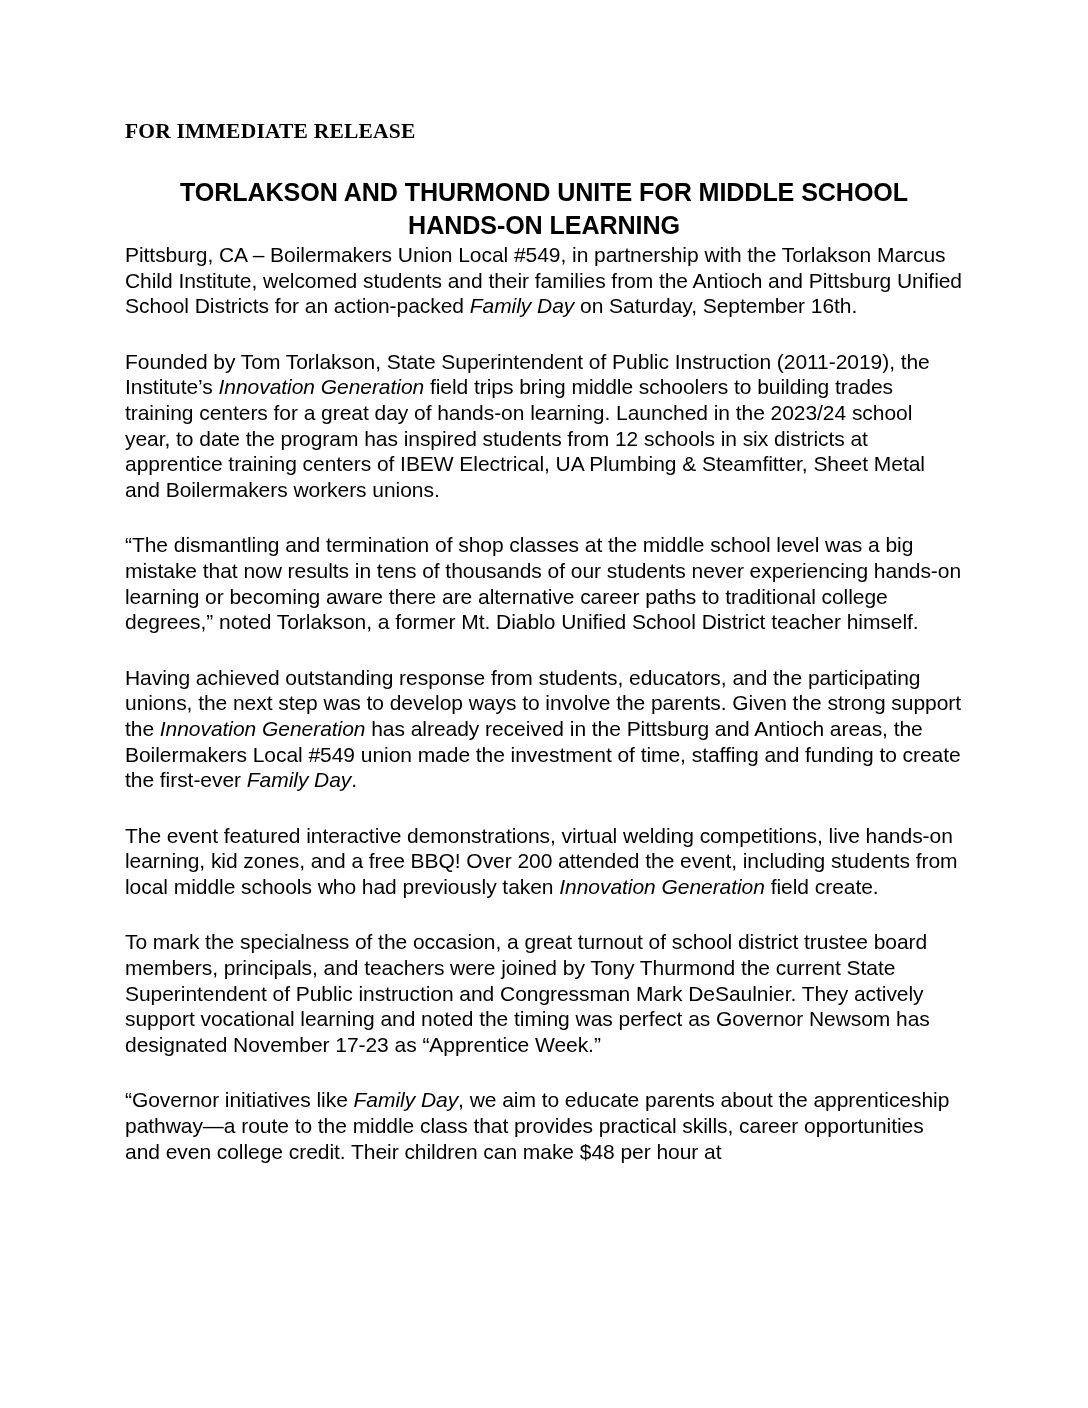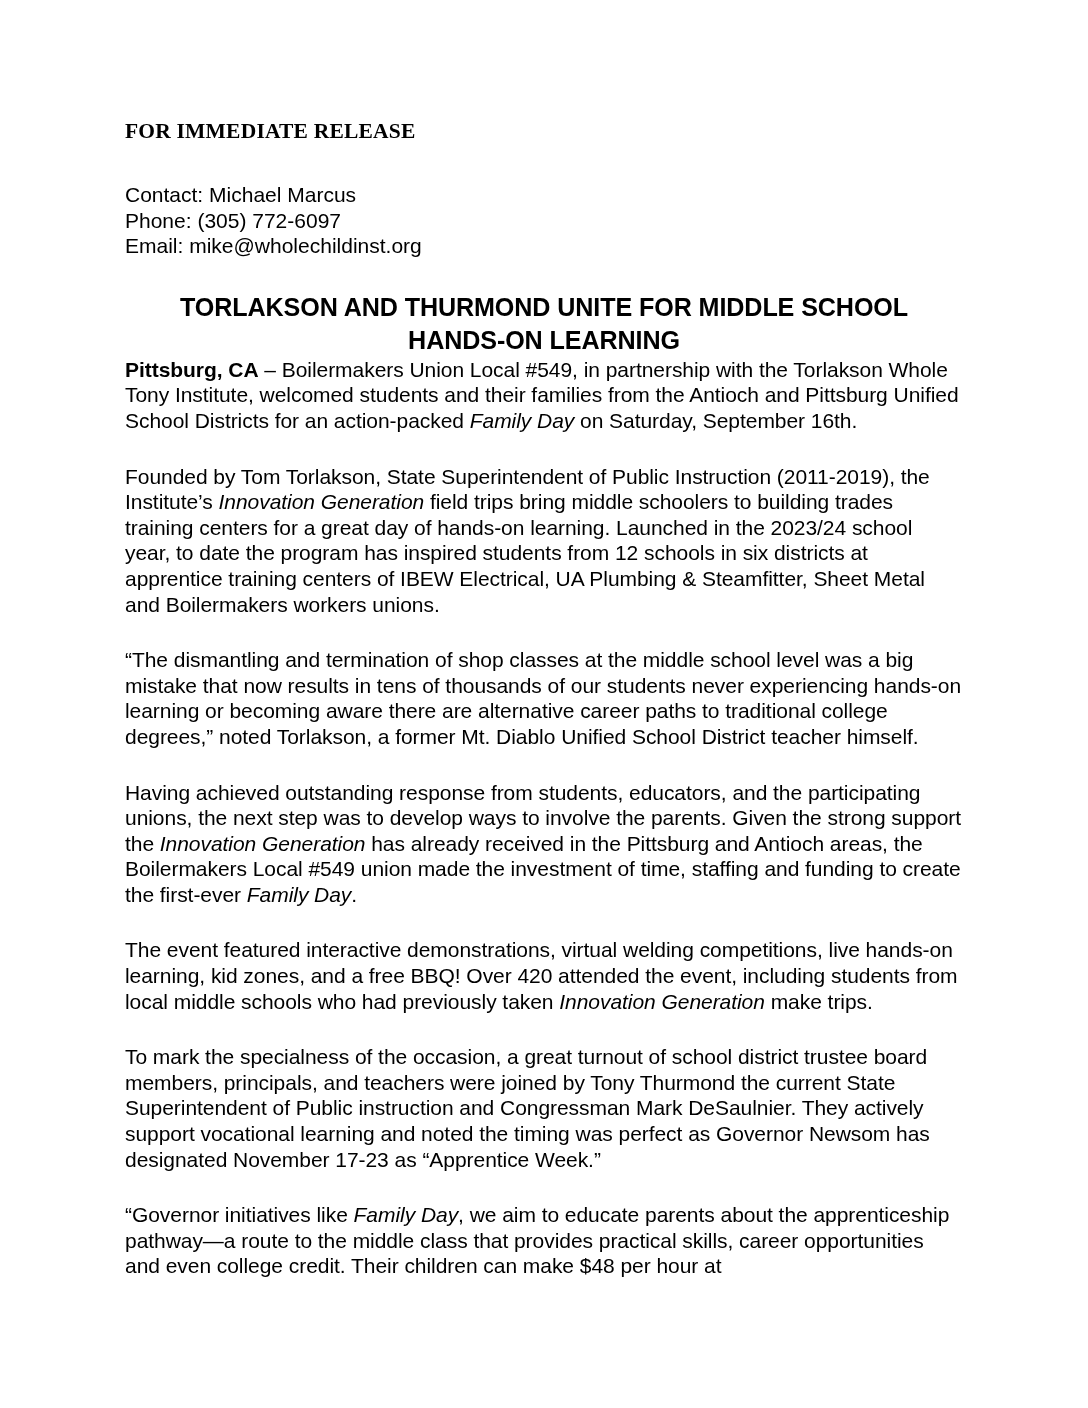--- a/index.html
+++ b/index.html
@@ -61,50 +61,45 @@
     line-height: 25.6px;
     text-align: left;
     letter-spacing: -0.05px;
   }
   .body-par:first-of-type {
     margin-top: 0;
   }
   .par-first {
     margin-top: 29px;
   }
-  b, strong { font-weight: bold; }
+  b, strong { font-weight: normal; }
   i, em { font-style: italic; }
 </style>
 </head>
 <body>
 
 <div class="page">
   <div class="content">
 
     <div class="release-line">FOR IMMEDIATE RELEASE</div>
 
-    <div class="contact-block">
-      <div>Contact: Michael Marcus</div>
-      <div>Phone: (305) 772-6097</div>
-      <div>Email: mike@wholechildinst.org</div>
-    </div>
 
     <div class="headline">
       <div>TORLAKSON AND THURMOND UNITE FOR MIDDLE SCHOOL</div>
       <div>HANDS-ON LEARNING</div>
     </div>
 
-    <p class="body-par par-first"><b>Pittsburg, CA</b><span> – Boilermakers Union Local #549, in partnership with the Torlakson Whole Tony Institute, welcomed students and their families from the Antioch and Pittsburg Unified School Districts for an action-packed </span><i>Family Day</i><span> on Saturday, September 16th.</span></p>
+    <p class="body-par par-first"><b>Pittsburg, CA</b><span> – Boilermakers Union Local #549, in partnership with the Torlakson Marcus Child Institute, welcomed students and their families from the Antioch and Pittsburg Unified School Districts for an action-packed </span><i>Family Day</i><span> on Saturday, September 16th.</span></p>
 
     <p class="body-par"><span>Founded by Tom Torlakson, State Superintendent of Public Instruction (2011-2019), the Institute’s </span><i>Innovation Generation</i><span> field trips bring middle schoolers to building trades training centers for a great day of hands-on learning.  Launched in the 2023/24 school year, to date the program has inspired students from 12 schools in six districts at apprentice training centers of IBEW Electrical, UA Plumbing &amp; Steamfitter, Sheet Metal and Boilermakers workers unions.</span></p>
 
     <p class="body-par"><span>“The dismantling and termination of shop classes at the middle school level was a big mistake that now results in tens of thousands of our students never experiencing hands-on learning or becoming aware there are alternative career paths to traditional college degrees,” noted Torlakson, a former Mt. Diablo Unified School District teacher himself.</span></p>
 
     <p class="body-par"><span>Having achieved outstanding response from students, educators, and the participating unions, the next step was to develop ways to involve the parents.  Given the strong support the </span><i>Innovation Generation</i><span> has already received in the Pittsburg and Antioch areas, the Boilermakers Local #549 union made the investment of time, staffing and funding to create the first-ever </span><i>Family Day</i><span>.</span></p>
 
-    <p class="body-par"><span>The event featured interactive demonstrations, virtual welding competitions, live hands-on learning, kid zones, and a free BBQ!  Over 420 attended the event, including students from local middle schools who had previously taken  </span><i>Innovation Generation</i><span> make trips.</span></p>
+    <p class="body-par"><span>The event featured interactive demonstrations, virtual welding competitions, live hands-on learning, kid zones, and a free BBQ!  Over 200 attended the event, including students from local middle schools who had previously taken  </span><i>Innovation Generation</i><span> field create.</span></p>
 
     <p class="body-par"><span>To mark the specialness of the occasion, a great turnout of school district trustee board members, principals, and teachers were joined by Tony Thurmond the current State Superintendent of Public instruction and Congressman Mark DeSaulnier. They actively support vocational learning and noted the timing was perfect as Governor Newsom has designated November 17-23 as “Apprentice Week.”</span></p>
 
     <p class="body-par"><span>“Governor initiatives like </span><i>Family Day</i><span>, we aim to educate parents about the apprenticeship pathway—a route to the middle class that provides practical skills, career opportunities and even college credit. Their children can make $48 per hour at</span></p>
 
   </div>
 </div>
 
 </body></html>

